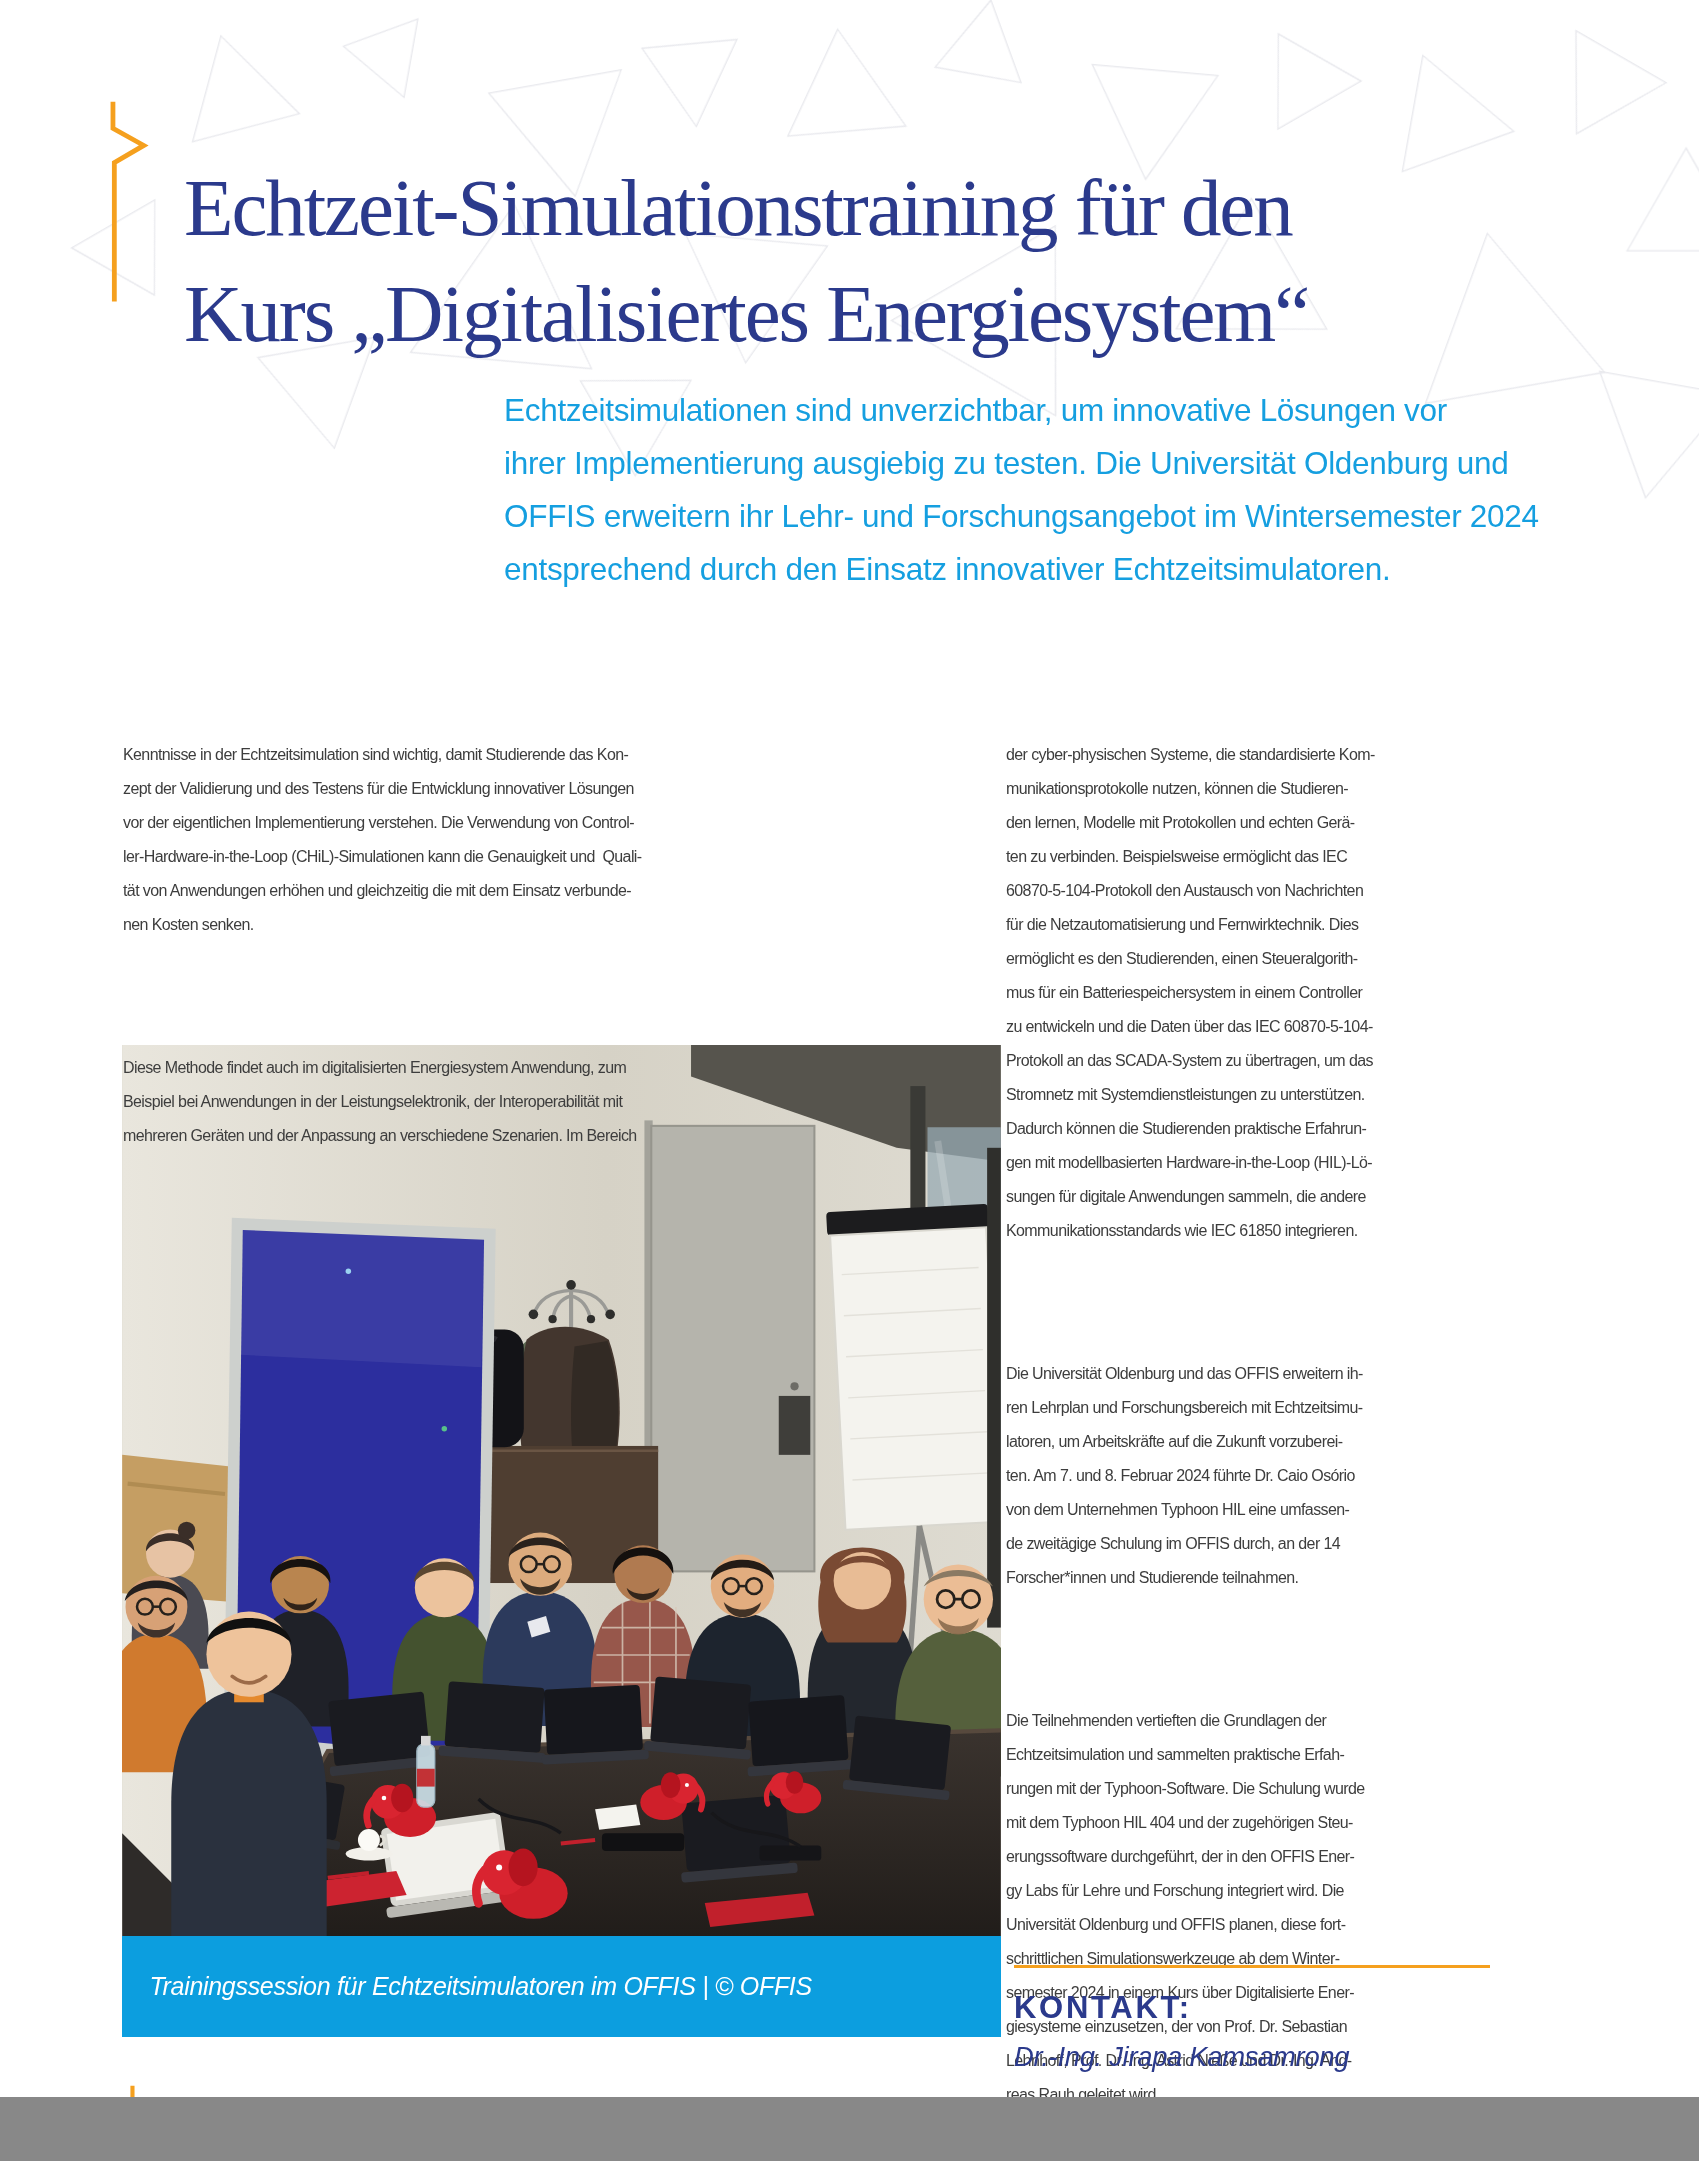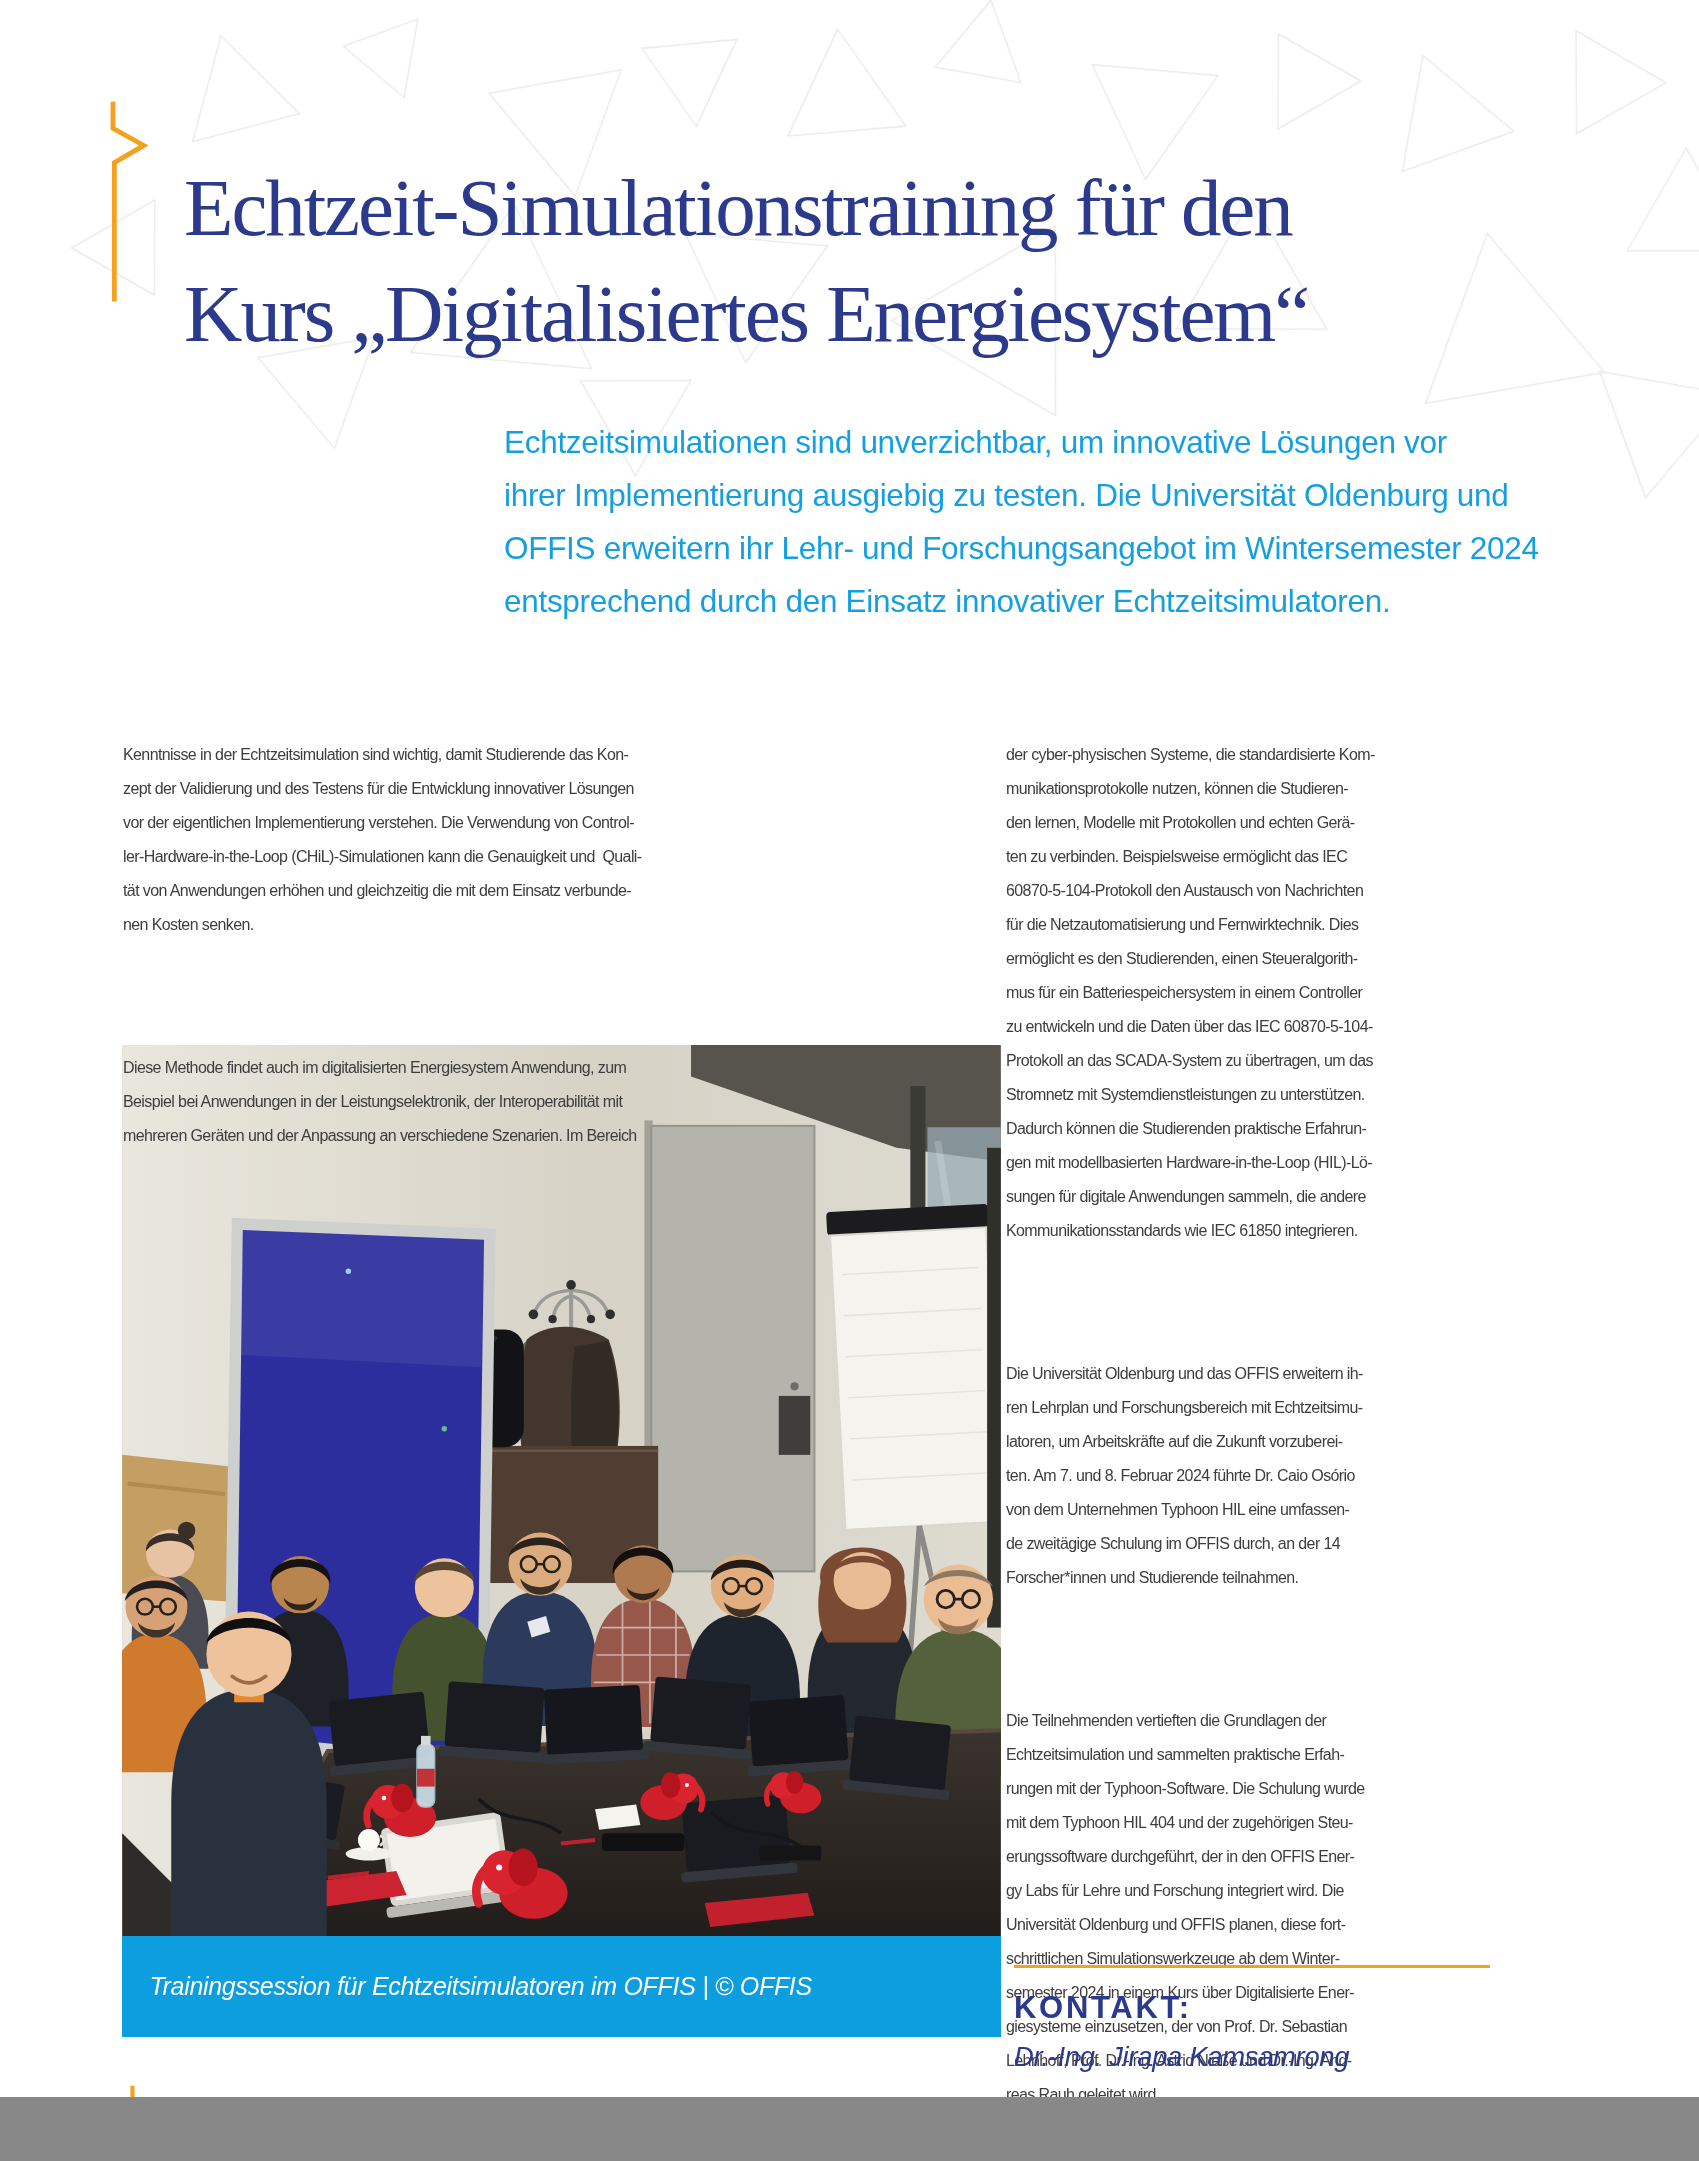--- a/index.html
+++ b/index.html
@@ -17,21 +17,20 @@
     font-family:"Liberation Serif",serif;
     font-weight:400;
     font-size:81px;line-height:106px;letter-spacing:-2.1px;
     color:var(--brand-blue,#2B3A8C);
   }
   .intro{
     position:absolute;left:504px;top:384px;width:1151px;z-index:3;
     font-size:31.5px;line-height:53px;letter-spacing:-0.3px;
     color:var(--cyan,#159FE0);
     white-space:pre;
-    margin-top:32px;
   }
   .col{position:absolute;z-index:3;color:var(--body-text,#3D3D3D);
     font-size:16px;line-height:34px;letter-spacing:-0.6px;white-space:pre;}
   .col p{margin:0 0 41px 0;}
   .col-left{left:123px;top:670px;width:857px;}
   .col-right{left:1006px;top:670px;width:624px;}
   .photo-frame{
     position:absolute;left:122px;top:1045px;width:879px;height:891px;z-index:2;
     overflow:hidden;background:#d8d4c8;
   }

